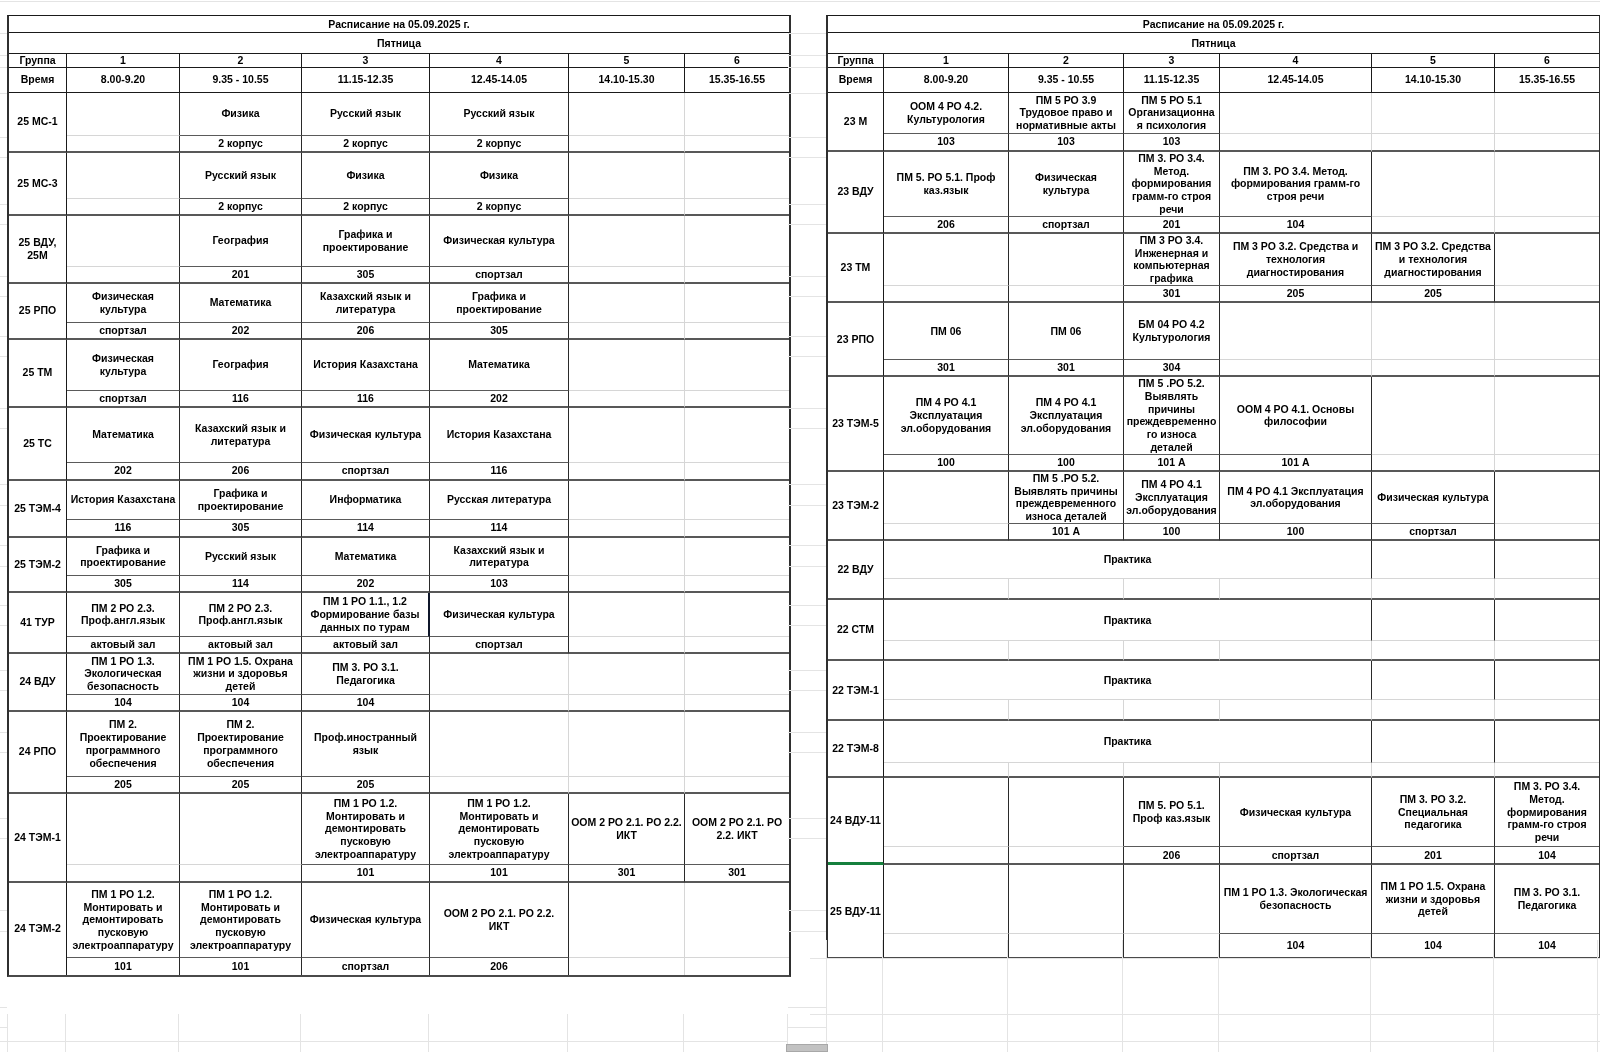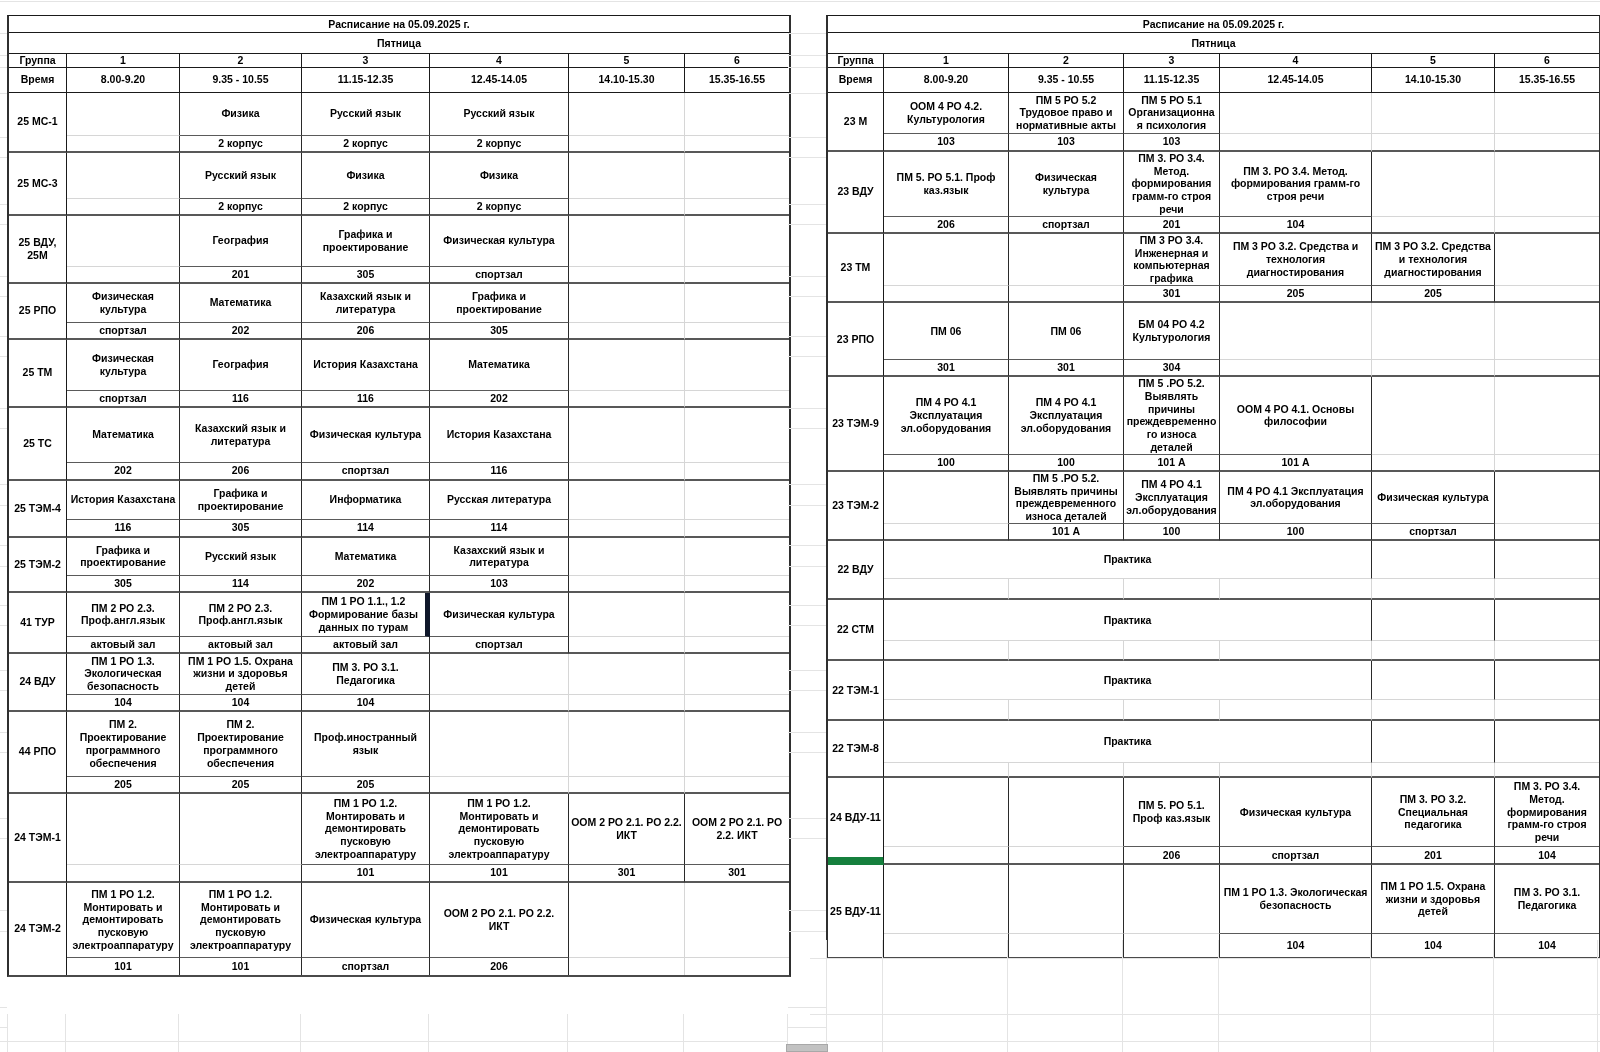--- a/index.html
+++ b/index.html
@@ -192,21 +192,21 @@
           <td style="border-right:1px solid #2a2a2a;border-bottom:2px solid #585858">114</td>
           <td style="border-right:1px solid #2a2a2a;border-bottom:2px solid #585858">202</td>
           <td style="border-right:1px solid #2a2a2a;border-bottom:2px solid #585858">103</td>
           <td style="border-right:1px solid #d6d6d6;border-bottom:2px solid #585858"></td>
           <td style="border-right:none;border-bottom:2px solid #585858"></td>
         </tr>
         <tr style="height:44px">
           <td class="lbl" rowspan="2" style="border-bottom:2px solid #585858">41 ТУР</td>
           <td style="border-right:1px solid #2a2a2a;border-bottom:1px solid #5a5a5a">ПМ 2 РО 2.3. Проф.англ.язык</td>
           <td style="border-right:1px solid #2a2a2a;border-bottom:1px solid #5a5a5a">ПМ 2 РО 2.3. Проф.англ.язык</td>
-          <td style="border-right:5px solid #0f172a;border-bottom:1px solid #5a5a5a">ПМ 1 РО 1.1., 1.2 Формирование базы данных по турам</td>
+          <td style="border-right:2px solid #0f172a;border-bottom:1px solid #5a5a5a">ПМ 1 РО 1.1., 1.2 Формирование базы данных по турам</td>
           <td style="border-right:1px solid #2a2a2a;border-bottom:1px solid #5a5a5a">Физическая культура</td>
           <td style="border-right:1px solid #d6d6d6;border-bottom:1px solid #d6d6d6"></td>
           <td style="border-right:none;border-bottom:1px solid #d6d6d6"></td>
         </tr>
         <tr style="height:17px">
           <td style="border-right:1px solid #2a2a2a;border-bottom:2px solid #585858">актовый зал</td>
           <td style="border-right:1px solid #2a2a2a;border-bottom:2px solid #585858">актовый зал</td>
           <td style="border-right:1px solid #2a2a2a;border-bottom:2px solid #585858">актовый зал</td>
           <td style="border-right:1px solid #2a2a2a;border-bottom:2px solid #585858">спортзал</td>
           <td style="border-right:1px solid #d6d6d6;border-bottom:2px solid #585858"></td>
@@ -223,21 +223,21 @@
         </tr>
         <tr style="height:17px">
           <td style="border-right:1px solid #2a2a2a;border-bottom:2px solid #585858">104</td>
           <td style="border-right:1px solid #2a2a2a;border-bottom:2px solid #585858">104</td>
           <td style="border-right:1px solid #2a2a2a;border-bottom:2px solid #585858">104</td>
           <td style="border-right:1px solid #d6d6d6;border-bottom:2px solid #585858"></td>
           <td style="border-right:1px solid #d6d6d6;border-bottom:2px solid #585858"></td>
           <td style="border-right:none;border-bottom:2px solid #585858"></td>
         </tr>
         <tr style="height:65px">
-          <td class="lbl" rowspan="2" style="border-bottom:2px solid #585858">44 РПО</td>
+          <td class="lbl" rowspan="2" style="border-bottom:2px solid #585858">24 РПО</td>
           <td style="border-right:1px solid #2a2a2a;border-bottom:1px solid #5a5a5a">ПМ 2. Проектирование программного обеспечения</td>
           <td style="border-right:1px solid #2a2a2a;border-bottom:1px solid #5a5a5a">ПМ 2. Проектирование программного обеспечения</td>
           <td style="border-right:1px solid #2a2a2a;border-bottom:1px solid #5a5a5a">Проф.иностранный язык</td>
           <td style="border-right:1px solid #d6d6d6;border-bottom:1px solid #d6d6d6"></td>
           <td style="border-right:1px solid #d6d6d6;border-bottom:1px solid #d6d6d6"></td>
           <td style="border-right:none;border-bottom:1px solid #d6d6d6"></td>
         </tr>
         <tr style="height:17px">
           <td style="border-right:1px solid #2a2a2a;border-bottom:2px solid #585858">205</td>
           <td style="border-right:1px solid #2a2a2a;border-bottom:2px solid #585858">205</td>
@@ -313,21 +313,21 @@
           <td class="hd">8.00-9.20</td>
           <td class="hd">9.35 - 10.55</td>
           <td class="hd">11.15-12.35</td>
           <td class="hd">12.45-14.05</td>
           <td class="hd">14.10-15.30</td>
           <td class="hd">15.35-16.55</td>
         </tr>
         <tr style="height:41px">
           <td class="lbl" rowspan="2" style="border-bottom:2px solid #585858">23 М</td>
           <td style="border-right:1px solid #2a2a2a;border-bottom:1px solid #5a5a5a">ООМ 4 РО 4.2. Культурология</td>
-          <td style="border-right:1px solid #2a2a2a;border-bottom:1px solid #5a5a5a">ПМ 5 РО 5.2 Трудовое право и нормативные акты</td>
+          <td style="border-right:1px solid #2a2a2a;border-bottom:1px solid #5a5a5a">ПМ 5 РО 3.9 Трудовое право и нормативные акты</td>
           <td style="border-right:1px solid #2a2a2a;border-bottom:1px solid #5a5a5a">ПМ 5 РО 5.1 Организационная психология</td>
           <td style="border-right:1px solid #d6d6d6;border-bottom:1px solid #d6d6d6"></td>
           <td style="border-right:1px solid #d6d6d6;border-bottom:1px solid #d6d6d6"></td>
           <td style="border-right:none;border-bottom:1px solid #d6d6d6"></td>
         </tr>
         <tr style="height:18px">
           <td style="border-right:1px solid #2a2a2a;border-bottom:2px solid #585858">103</td>
           <td style="border-right:1px solid #2a2a2a;border-bottom:2px solid #585858">103</td>
           <td style="border-right:1px solid #2a2a2a;border-bottom:2px solid #585858">103</td>
           <td style="border-right:1px solid #d6d6d6;border-bottom:2px solid #585858"></td>
@@ -379,21 +379,21 @@
         </tr>
         <tr style="height:17px">
           <td style="border-right:1px solid #2a2a2a;border-bottom:2px solid #585858">301</td>
           <td style="border-right:1px solid #2a2a2a;border-bottom:2px solid #585858">301</td>
           <td style="border-right:1px solid #2a2a2a;border-bottom:2px solid #585858">304</td>
           <td style="border-right:1px solid #d6d6d6;border-bottom:2px solid #585858"></td>
           <td style="border-right:1px solid #d6d6d6;border-bottom:2px solid #585858"></td>
           <td style="border-right:none;border-bottom:2px solid #585858"></td>
         </tr>
         <tr style="height:47px">
-          <td class="lbl" rowspan="2" style="border-bottom:2px solid #585858">23 ТЭМ-9</td>
+          <td class="lbl" rowspan="2" style="border-bottom:2px solid #585858">23 ТЭМ-5</td>
           <td style="border-right:1px solid #2a2a2a;border-bottom:1px solid #5a5a5a">ПМ 4 РО 4.1 Эксплуатация эл.оборудования</td>
           <td style="border-right:1px solid #2a2a2a;border-bottom:1px solid #5a5a5a">ПМ 4 РО 4.1 Эксплуатация эл.оборудования</td>
           <td style="border-right:1px solid #2a2a2a;border-bottom:1px solid #5a5a5a">ПМ 5 .РО 5.2. Выявлять причины преждевременного износа деталей</td>
           <td style="border-right:1px solid #2a2a2a;border-bottom:1px solid #5a5a5a">ООМ 4 РО 4.1. Основы философии</td>
           <td style="border-right:1px solid #d6d6d6;border-bottom:1px solid #d6d6d6"></td>
           <td style="border-right:none;border-bottom:1px solid #d6d6d6"></td>
         </tr>
         <tr style="height:17px">
           <td style="border-right:1px solid #2a2a2a;border-bottom:2px solid #585858">100</td>
           <td style="border-right:1px solid #2a2a2a;border-bottom:2px solid #585858">100</td>
@@ -469,21 +469,21 @@
         </tr>
         <tr style="height:15px">
           <td style="border-right:1px solid #d6d6d6;border-bottom:2px solid #585858"></td>
           <td style="border-right:1px solid #d6d6d6;border-bottom:2px solid #585858"></td>
           <td style="border-right:1px solid #d6d6d6;border-bottom:2px solid #585858"></td>
           <td style="border-right:1px solid #d6d6d6;border-bottom:2px solid #585858"></td>
           <td style="border-right:1px solid #d6d6d6;border-bottom:2px solid #585858"></td>
           <td style="border-right:none;border-bottom:2px solid #585858"></td>
         </tr>
         <tr style="height:69px">
-          <td class="lbl" rowspan="2" style="border-bottom:8px solid #15803d">24 ВДУ-11</td>
+          <td class="lbl" rowspan="2" style="border-bottom:3px solid #15803d">24 ВДУ-11</td>
           <td style="border-right:1px solid #2a2a2a;border-bottom:1px solid #d6d6d6"></td>
           <td style="border-right:1px solid #2a2a2a;border-bottom:1px solid #d6d6d6"></td>
           <td style="border-right:1px solid #2a2a2a;border-bottom:1px solid #5a5a5a">ПМ 5. РО 5.1. Проф каз.язык</td>
           <td style="border-right:1px solid #2a2a2a;border-bottom:1px solid #5a5a5a">Физическая культура</td>
           <td style="border-right:1px solid #2a2a2a;border-bottom:1px solid #5a5a5a">ПМ 3. РО 3.2. Специальная педагогика</td>
           <td style="border-right:none;border-bottom:1px solid #5a5a5a">ПМ 3. РО 3.4. Метод. формирования грамм-го строя речи</td>
         </tr>
         <tr style="height:18px">
           <td style="border-right:1px solid #2a2a2a;border-bottom:2px solid #585858"></td>
           <td style="border-right:1px solid #2a2a2a;border-bottom:2px solid #585858"></td>

